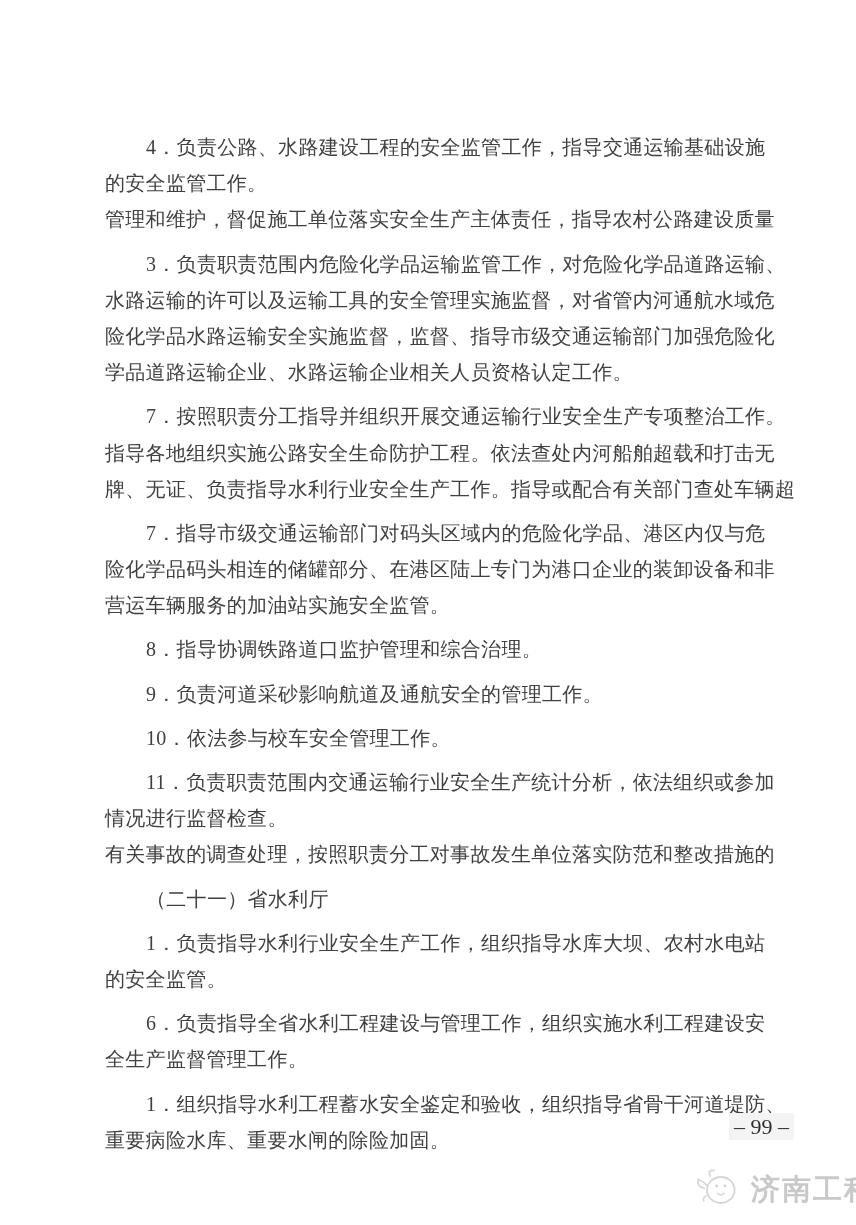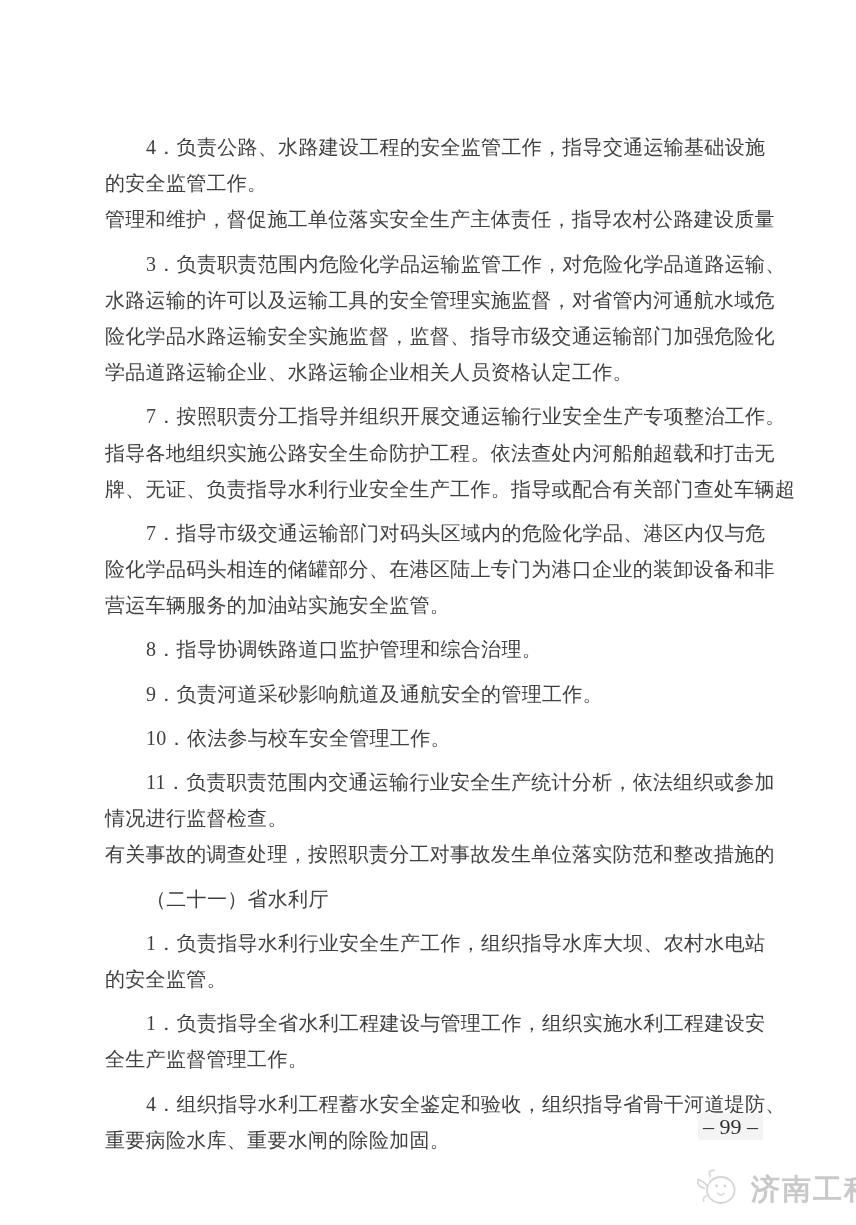--- a/index.html
+++ b/index.html
@@ -30,21 +30,21 @@
     letter-spacing: 0.3px;
     white-space: nowrap;
     color: #404040;
   }
   .line.first { padding-left: 41px; }
   .page-number {
     position: absolute;
     left: 698px;
     top: 1114px;
     width: 96px;
-    text-align: left;
+    text-align: right;
     font-size: 22px;
     color: #2f2f2f;
   }
   .page-number span {
     background: #f4f4f4;
     padding: 1px 5px;
     border-radius: 2px;
   }
   .watermark {
     position: absolute;
@@ -107,25 +107,25 @@
         <div class="line">有关事故的调查处理，按照职责分工对事故发生单位落实防范和整改措施的</div>
       </div>
       <div class="block heading">
         <div class="line first">（二十一）省水利厅</div>
       </div>
       <div class="block para">
         <div class="line first">1．负责指导水利行业安全生产工作，组织指导水库大坝、农村水电站</div>
         <div class="line">的安全监管。</div>
       </div>
       <div class="block para">
-        <div class="line first">1．负责指导全省水利工程建设与管理工作，组织实施水利工程建设安</div>
+        <div class="line first">6．负责指导全省水利工程建设与管理工作，组织实施水利工程建设安</div>
         <div class="line">全生产监督管理工作。</div>
       </div>
       <div class="block para">
-        <div class="line first">4．组织指导水利工程蓄水安全鉴定和验收，组织指导省骨干河道堤防、</div>
+        <div class="line first">1．组织指导水利工程蓄水安全鉴定和验收，组织指导省骨干河道堤防、</div>
         <div class="line">重要病险水库、重要水闸的除险加固。</div>
       </div>
     </div>
 
   <div class="page-number">
     <span>– 99 –</span>
   </div>
 
   <div class="watermark">
     <svg class="mascot" viewBox="0 0 64 64" fill="none" xmlns="http://www.w3.org/2000/svg">

